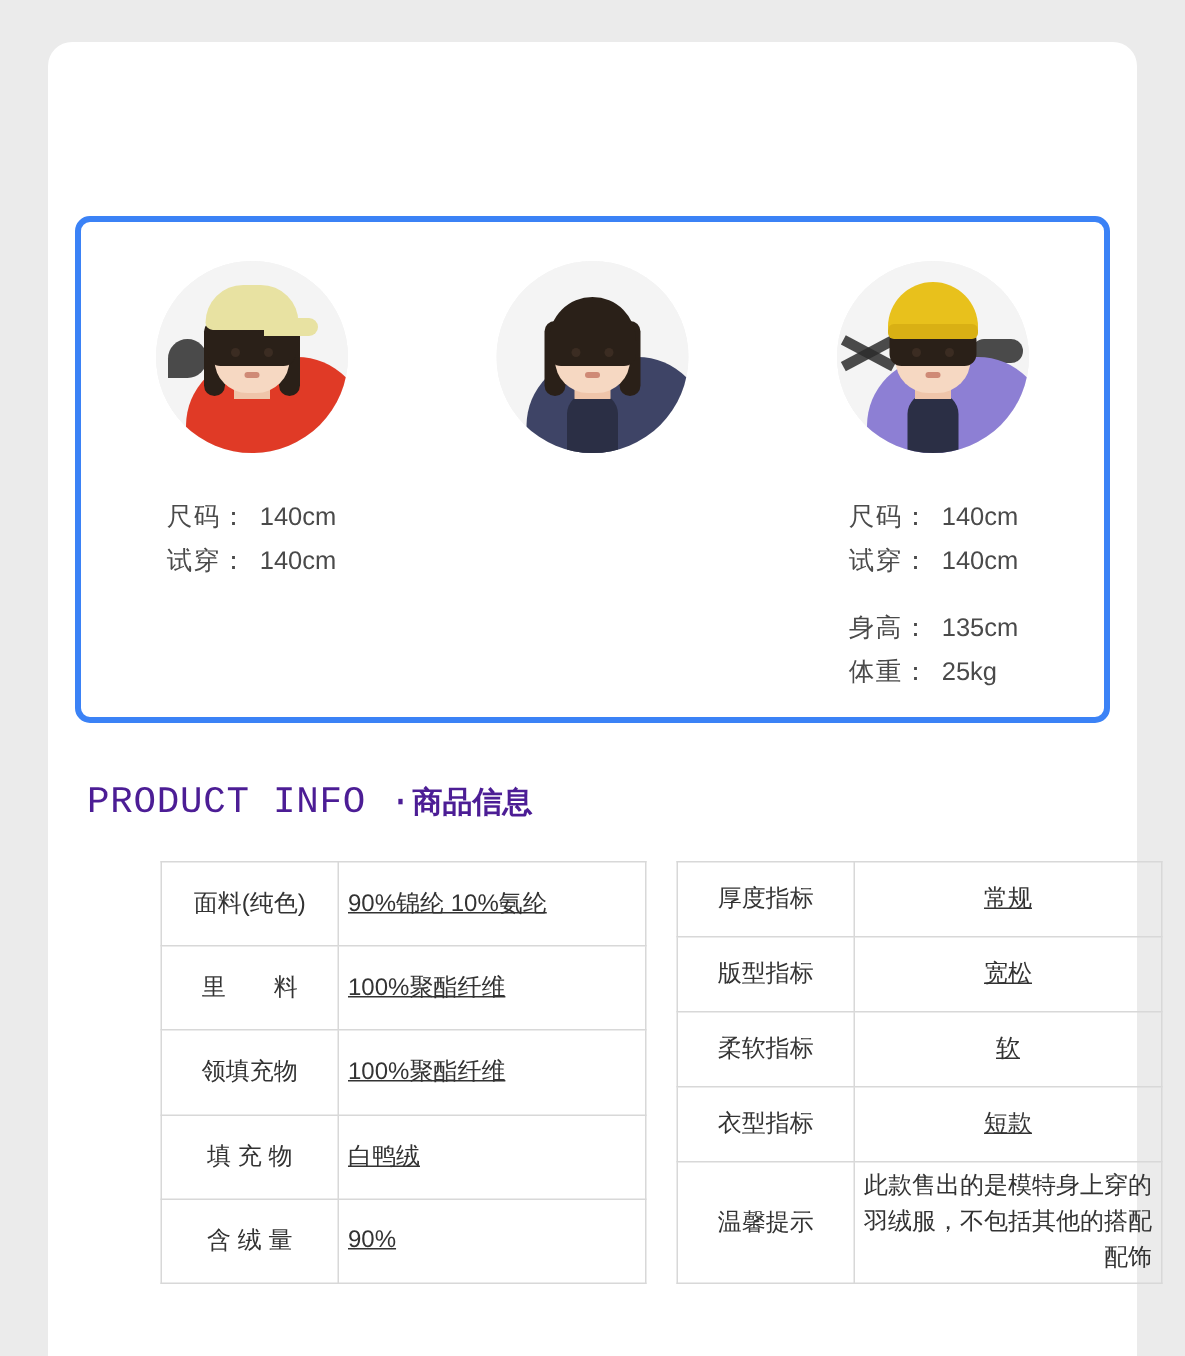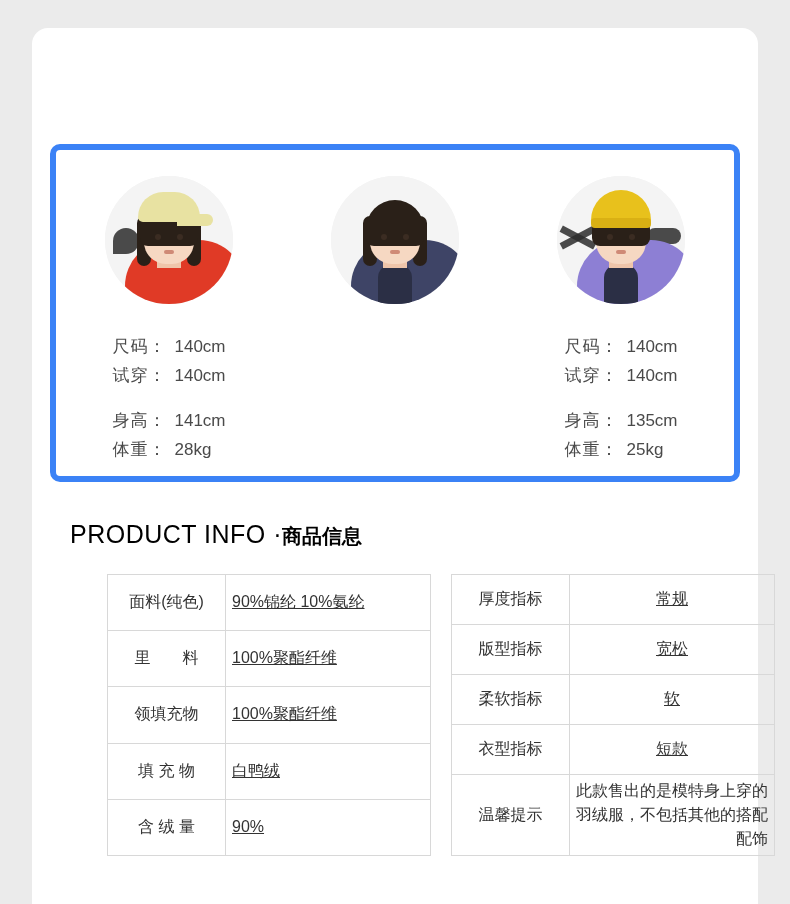--- a/index.html
+++ b/index.html
@@ -23,21 +23,21 @@
     border-radius: 16px 16px 0 0;
     box-sizing: border-box;
   }
   
   .models-card {
     position: absolute;
     left: 18px;
     top: 116px;
     width: 690px;
     height: 338px;
-    border: 6px solid #3b82f6;
+    border: 4px solid #3b82f6;
     border-radius: 10px;
     box-sizing: border-box;
     display: flex;
   }
   .model {
     flex: 1 1 0;
     position: relative;
     padding-top: 26px;
     box-sizing: border-box;
   }
@@ -199,25 +199,26 @@
   }
   .spec-group { display: inline-block; text-align: left; }
   .spec-group.second { margin-top: 16px; }
   .spec-row { white-space: nowrap; }
   .spec-label { letter-spacing: 1px; }
   .spec-value { margin-left: 8px; }
 
   
   .section-title {
     position: absolute;
-    left: 38px;
+    left: 26px;
     top: 492px;
     font-size: 25px;
-    color: #000000;
+    color: #4c1d95;
     letter-spacing: .5px;
+    font-family: Liberation Mono, monospace;
   }
   .section-title .cn {
     font-size: 20px;
     font-weight: bold;
     letter-spacing: 0;
   }
   .tables {
     position: absolute;
     left: 28px;
     top: 546px;
@@ -284,28 +285,20 @@
       <div class="specs">
         <div class="spec-group">
           <div class="spec-row">
             <span class="spec-label">尺码：</span><span class="spec-value">140cm</span>
           </div>
           <div class="spec-row">
             <span class="spec-label">试穿：</span><span class="spec-value">140cm</span>
           </div>
         </div>
         <br>
-        <div class="spec-group second">
-          <div class="spec-row">
-            <span class="spec-label">身高：</span><span class="spec-value">141cm</span>
-          </div>
-          <div class="spec-row">
-            <span class="spec-label">体重：</span><span class="spec-value">28kg</span>
-          </div>
-        </div>
       </div>
     </div>
 
     <div class="model">
       <div class="photo-wrap">
         <div class="ph-bg"></div>
         <div class="ph-jacket navy"></div>
         <div class="ph-inner"></div>
         <div class="ph-neck"></div>
         <div class="hair-side-l"></div>

